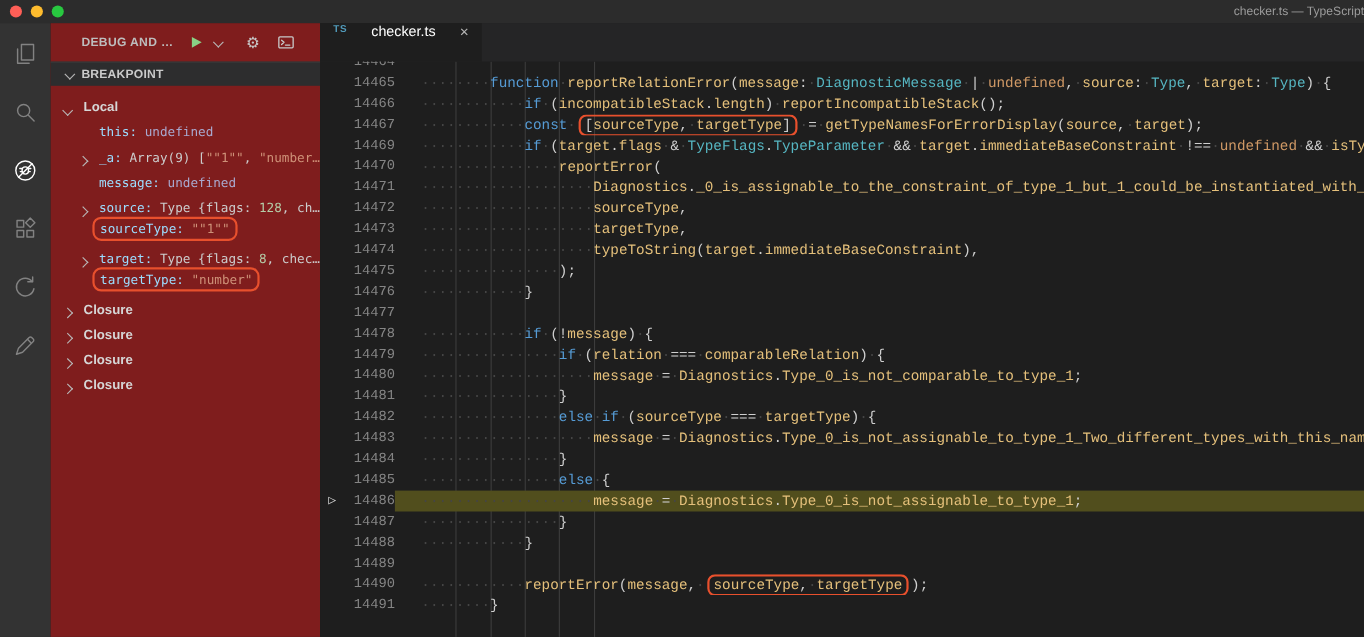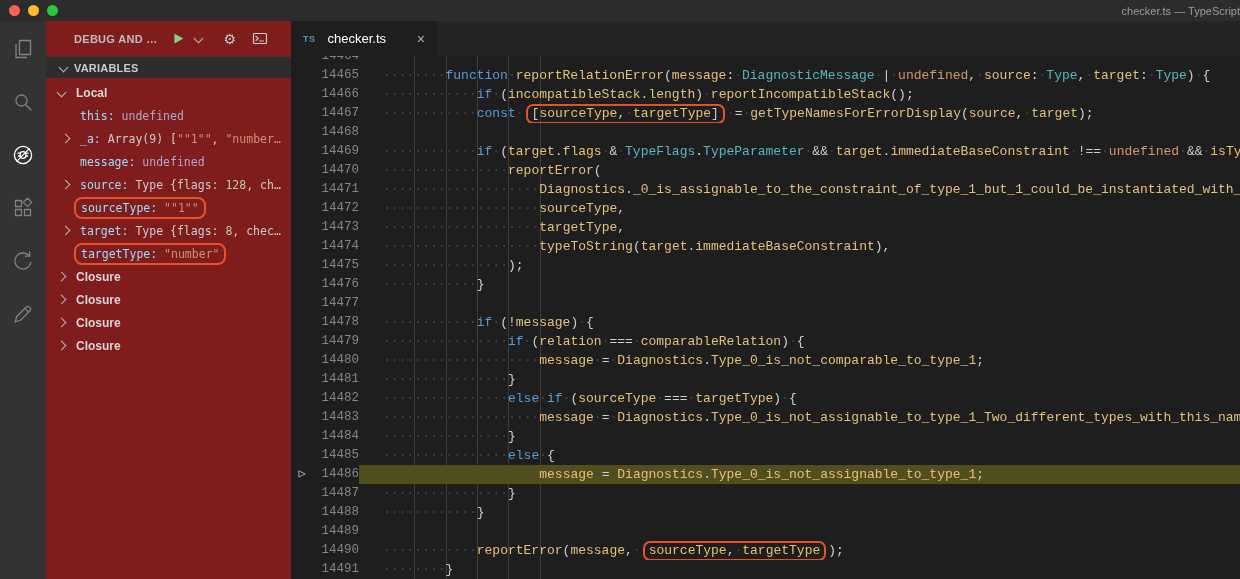--- a/index.html
+++ b/index.html
@@ -31,35 +31,35 @@
   .cfg-chev{margin-left:10px}
   .gear{margin-left:22px;font-size:14px;color:#c8c8c8;line-height:1}
   .console-btn{margin-left:16px}
   .console-btn svg{width:16px;height:16px;stroke:#c8c8c8;fill:none;stroke-width:1.2;stroke-linecap:round;stroke-linejoin:round}
 
   .sec{height:22px;display:flex;align-items:center;padding:0 8px 0 14px;font-size:11px;font-weight:700;color:#cacaca;background:#2d2d2e;border-top:1px solid #3a3a3b;flex:none;cursor:pointer}
   .sec .label{margin-left:7px;letter-spacing:.2px}
   .badge{margin-left:auto;font-size:9px;color:#9b9b9b;font-weight:600;letter-spacing:.2px}
 
   .vtree{flex:1;padding-top:3px;overflow:hidden}
-  .trow{display:flex;align-items:center;height:23px;font-family:"DejaVu Sans Mono",monospace;font-size:11.5px;white-space:pre;cursor:pointer}
+  .trow{display:flex;align-items:flex-end;height:23px;font-family:"DejaVu Sans Mono",monospace;font-size:11.5px;white-space:pre;cursor:pointer}
   .trow.lvl1{padding-left:12px}
-  .trow.lvl2{padding-left:16px}
+  .trow.lvl2{padding-left:26px}
   .chevslot{width:18px;flex:none;display:flex;align-items:center}
   .chev{width:7px;height:7px;border-right:1.3px solid #b8b8b8;border-bottom:1.3px solid #b8b8b8;display:inline-block}
   .chev.right{transform:rotate(-45deg)}
   .chev.down{transform:rotate(45deg)}
   .tk-sc{color:#d6d6d6;font-family:"Liberation Sans",sans-serif;font-size:12px;font-weight:700}
   .tk-vn{color:var(--vn)}.tk-vp{color:var(--vp)}.tk-vs{color:var(--vs)}.tk-vnum{color:var(--vnum)}.tk-vu{color:var(--vu)}
   .trow .annot-box{margin-left:-6px;padding:1px 5px;border-radius:8px}
 
   
   .editor{flex:1;display:flex;flex-direction:column;min-width:0;background:#1e1e1e}
   .tabbar{height:35px;background:#252526;display:flex;flex:none}
-  .tab{background:#1e1e1e;display:flex;align-items:center;gap:12px;padding:0 12px;min-width:146px;font-size:13px;color:#ffffff;cursor:pointer}
+  .tab{background:#1e1e1e;display:flex;align-items:flex-start;gap:22px;padding:0 12px;min-width:146px;font-size:13px;color:#ffffff;cursor:pointer}
   .tab-icon{font-size:9px;font-weight:bold;color:var(--ts,#519aba);letter-spacing:.5px}
   .tab-close{color:#b4b4b4;font-size:14px;margin-left:auto;cursor:pointer}
 
   .viewport{flex:1;overflow:hidden;position:relative}
   .guide{position:absolute;top:0;bottom:0;width:1px;background:#3c3c3c;z-index:0}
   .rows{position:relative;margin-top:-9px;z-index:1}
   .crow{display:flex;height:19px;line-height:19px;font-family:Liberation Mono, monospace;font-size:13px;white-space:pre}
   .glyph{width:22px;flex:none;text-align:center;color:#d2d2d2;font-size:12px}
   .ln{width:46px;flex:none;text-align:right;color:var(--lnc,#858585);font-size:12.5px}
   .codetxt{flex:1;padding-left:24px;min-width:0;overflow:hidden}
@@ -142,21 +142,21 @@
             <rect x="1.5" y="2.5" width="13" height="10" rx="1"></rect>
             <path d="M4 5.5l2.2 2L4 9.5"></path>
             <path d="M7.5 10h4"></path>
           </svg>
       </span>
     </div>
 
 
     <div class="sec">
       <span class="chev down"></span>
-      <span class="label">VARIABLES</span>
+      <span class="label">BREAKPOINT</span>
     </div>
 
     <div class="vtree">
         <div class="trow lvl1"><span class="chevslot"><span class="chev down"></span></span><span class="tk-sc">Local</span></div>
         <div class="trow lvl2"><span class="chevslot"></span><span class="tk-vn">this: </span><span class="tk-vu">undefined</span></div>
         <div class="trow lvl2"><span class="chevslot"><span class="chev right"></span></span><span class="tk-vn">_a: </span><span class="tk-vp">Array(9) </span><span class="tk-vp">[</span><span class="tk-vs">""1""</span><span class="tk-vp">, </span><span class="tk-vs">"number…</span></div>
         <div class="trow lvl2"><span class="chevslot"></span><span class="tk-vn">message: </span><span class="tk-vu">undefined</span></div>
         <div class="trow lvl2"><span class="chevslot"><span class="chev right"></span></span><span class="tk-vn">source: </span><span class="tk-vp">Type {flags: </span><span class="tk-vnum">128</span><span class="tk-vp">, ch…</span></div>
         <div class="trow lvl2"><span class="chevslot"></span><span class="annot-box"><span class="tk-vn">sourceType: </span><span class="tk-vs">""1""</span></span></div>
         <div class="trow lvl2"><span class="chevslot"><span class="chev right"></span></span><span class="tk-vn">target: </span><span class="tk-vp">Type {flags: </span><span class="tk-vnum">8</span><span class="tk-vp">, chec…</span></div>
@@ -182,21 +182,20 @@
           <div class="guide" style="left: 154.6px;"></div>
           <div class="guide" style="left: 185.9px;"></div>
           <div class="guide" style="left: 217.2px;"></div>
           <div class="guide" style="left: 248.5px;"></div>
         </div>
       <div class="rows">
           <div class="crow"><span class="glyph"></span><span class="ln">14464</span><span class="codetxt"></span></div>
           <div class="crow"><span class="glyph"></span><span class="ln">14465</span><span class="codetxt"><span><span class="dot">·</span><span class="dot">·</span><span class="dot">·</span><span class="dot">·</span><span class="dot">·</span><span class="dot">·</span><span class="dot">·</span><span class="dot">·</span></span><span class="tk-k">function<span class="dot">·</span></span><span class="tk-i">reportRelationError</span><span class="tk-p">(</span><span class="tk-i">message</span><span class="tk-p">:<span class="dot">·</span></span><span class="tk-t">DiagnosticMessage</span><span class="tk-p"><span class="dot">·</span>|<span class="dot">·</span></span><span class="tk-u">undefined</span><span class="tk-p">,<span class="dot">·</span></span><span class="tk-i">source</span><span class="tk-p">:<span class="dot">·</span></span><span class="tk-t">Type</span><span class="tk-p">,<span class="dot">·</span></span><span class="tk-i">target</span><span class="tk-p">:<span class="dot">·</span></span><span class="tk-t">Type</span><span class="tk-p">)<span class="dot">·</span>{</span></span></div>
           <div class="crow"><span class="glyph"></span><span class="ln">14466</span><span class="codetxt"><span><span class="dot">·</span><span class="dot">·</span><span class="dot">·</span><span class="dot">·</span><span class="dot">·</span><span class="dot">·</span><span class="dot">·</span><span class="dot">·</span><span class="dot">·</span><span class="dot">·</span><span class="dot">·</span><span class="dot">·</span></span><span class="tk-k">if<span class="dot">·</span></span><span class="tk-p">(</span><span class="tk-i">incompatibleStack</span><span class="tk-p">.</span><span class="tk-i">length</span><span class="tk-p">)<span class="dot">·</span></span><span class="tk-i">reportIncompatibleStack</span><span class="tk-p">();</span></span></div>
           <div class="crow"><span class="glyph"></span><span class="ln">14467</span><span class="codetxt"><span><span class="dot">·</span><span class="dot">·</span><span class="dot">·</span><span class="dot">·</span><span class="dot">·</span><span class="dot">·</span><span class="dot">·</span><span class="dot">·</span><span class="dot">·</span><span class="dot">·</span><span class="dot">·</span><span class="dot">·</span></span><span class="tk-k">const<span class="dot">·</span></span><span class="annot-box"><span class="tk-p">[</span><span class="tk-i">sourceType</span><span class="tk-p">,<span class="dot">·</span></span><span class="tk-i">targetType</span><span class="tk-p">]</span></span><span class="tk-p"><span class="dot">·</span>=<span class="dot">·</span></span><span class="tk-i">getTypeNamesForErrorDisplay</span><span class="tk-p">(</span><span class="tk-i">source</span><span class="tk-p">,<span class="dot">·</span></span><span class="tk-i">target</span><span class="tk-p">);</span></span></div>
-          <div class="crow"><span class="glyph"></span><span class="ln">14468</span><span class="codetxt"></span></div>
           <div class="crow"><span class="glyph"></span><span class="ln">14469</span><span class="codetxt"><span><span class="dot">·</span><span class="dot">·</span><span class="dot">·</span><span class="dot">·</span><span class="dot">·</span><span class="dot">·</span><span class="dot">·</span><span class="dot">·</span><span class="dot">·</span><span class="dot">·</span><span class="dot">·</span><span class="dot">·</span></span><span class="tk-k">if<span class="dot">·</span></span><span class="tk-p">(</span><span class="tk-i">target</span><span class="tk-p">.</span><span class="tk-i">flags</span><span class="tk-p"><span class="dot">·</span>&amp;<span class="dot">·</span></span><span class="tk-t">TypeFlags</span><span class="tk-p">.</span><span class="tk-t">TypeParameter</span><span class="tk-p"><span class="dot">·</span>&amp;&amp;<span class="dot">·</span></span><span class="tk-i">target</span><span class="tk-p">.</span><span class="tk-i">immediateBaseConstraint</span><span class="tk-p"><span class="dot">·</span>!==<span class="dot">·</span></span><span class="tk-u">undefined</span><span class="tk-p"><span class="dot">·</span>&amp;&amp;<span class="dot">·</span></span><span class="tk-i">isTypeAssignableTo</span></span></div>
           <div class="crow"><span class="glyph"></span><span class="ln">14470</span><span class="codetxt"><span><span class="dot">·</span><span class="dot">·</span><span class="dot">·</span><span class="dot">·</span><span class="dot">·</span><span class="dot">·</span><span class="dot">·</span><span class="dot">·</span><span class="dot">·</span><span class="dot">·</span><span class="dot">·</span><span class="dot">·</span><span class="dot">·</span><span class="dot">·</span><span class="dot">·</span><span class="dot">·</span></span><span class="tk-i">reportError</span><span class="tk-p">(</span></span></div>
           <div class="crow"><span class="glyph"></span><span class="ln">14471</span><span class="codetxt"><span><span class="dot">·</span><span class="dot">·</span><span class="dot">·</span><span class="dot">·</span><span class="dot">·</span><span class="dot">·</span><span class="dot">·</span><span class="dot">·</span><span class="dot">·</span><span class="dot">·</span><span class="dot">·</span><span class="dot">·</span><span class="dot">·</span><span class="dot">·</span><span class="dot">·</span><span class="dot">·</span><span class="dot">·</span><span class="dot">·</span><span class="dot">·</span><span class="dot">·</span></span><span class="tk-i">Diagnostics</span><span class="tk-p">.</span><span class="tk-i">_0_is_assignable_to_the_constraint_of_type_1_but_1_could_be_instantiated_with_a_different_subtype_of_constraint_2</span></span></div>
           <div class="crow"><span class="glyph"></span><span class="ln">14472</span><span class="codetxt"><span><span class="dot">·</span><span class="dot">·</span><span class="dot">·</span><span class="dot">·</span><span class="dot">·</span><span class="dot">·</span><span class="dot">·</span><span class="dot">·</span><span class="dot">·</span><span class="dot">·</span><span class="dot">·</span><span class="dot">·</span><span class="dot">·</span><span class="dot">·</span><span class="dot">·</span><span class="dot">·</span><span class="dot">·</span><span class="dot">·</span><span class="dot">·</span><span class="dot">·</span></span><span class="tk-i">sourceType</span><span class="tk-p">,</span></span></div>
           <div class="crow"><span class="glyph"></span><span class="ln">14473</span><span class="codetxt"><span><span class="dot">·</span><span class="dot">·</span><span class="dot">·</span><span class="dot">·</span><span class="dot">·</span><span class="dot">·</span><span class="dot">·</span><span class="dot">·</span><span class="dot">·</span><span class="dot">·</span><span class="dot">·</span><span class="dot">·</span><span class="dot">·</span><span class="dot">·</span><span class="dot">·</span><span class="dot">·</span><span class="dot">·</span><span class="dot">·</span><span class="dot">·</span><span class="dot">·</span></span><span class="tk-i">targetType</span><span class="tk-p">,</span></span></div>
           <div class="crow"><span class="glyph"></span><span class="ln">14474</span><span class="codetxt"><span><span class="dot">·</span><span class="dot">·</span><span class="dot">·</span><span class="dot">·</span><span class="dot">·</span><span class="dot">·</span><span class="dot">·</span><span class="dot">·</span><span class="dot">·</span><span class="dot">·</span><span class="dot">·</span><span class="dot">·</span><span class="dot">·</span><span class="dot">·</span><span class="dot">·</span><span class="dot">·</span><span class="dot">·</span><span class="dot">·</span><span class="dot">·</span><span class="dot">·</span></span><span class="tk-i">typeToString</span><span class="tk-p">(</span><span class="tk-i">target</span><span class="tk-p">.</span><span class="tk-i">immediateBaseConstraint</span><span class="tk-p">),</span></span></div>
           <div class="crow"><span class="glyph"></span><span class="ln">14475</span><span class="codetxt"><span><span class="dot">·</span><span class="dot">·</span><span class="dot">·</span><span class="dot">·</span><span class="dot">·</span><span class="dot">·</span><span class="dot">·</span><span class="dot">·</span><span class="dot">·</span><span class="dot">·</span><span class="dot">·</span><span class="dot">·</span><span class="dot">·</span><span class="dot">·</span><span class="dot">·</span><span class="dot">·</span></span><span class="tk-p">);</span></span></div>
           <div class="crow"><span class="glyph"></span><span class="ln">14476</span><span class="codetxt"><span><span class="dot">·</span><span class="dot">·</span><span class="dot">·</span><span class="dot">·</span><span class="dot">·</span><span class="dot">·</span><span class="dot">·</span><span class="dot">·</span><span class="dot">·</span><span class="dot">·</span><span class="dot">·</span><span class="dot">·</span></span><span class="tk-p">}</span></span></div>
           <div class="crow"><span class="glyph"></span><span class="ln">14477</span><span class="codetxt"></span></div>
           <div class="crow"><span class="glyph"></span><span class="ln">14478</span><span class="codetxt"><span><span class="dot">·</span><span class="dot">·</span><span class="dot">·</span><span class="dot">·</span><span class="dot">·</span><span class="dot">·</span><span class="dot">·</span><span class="dot">·</span><span class="dot">·</span><span class="dot">·</span><span class="dot">·</span><span class="dot">·</span></span><span class="tk-k">if<span class="dot">·</span></span><span class="tk-p">(!</span><span class="tk-i">message</span><span class="tk-p">)<span class="dot">·</span>{</span></span></div>

